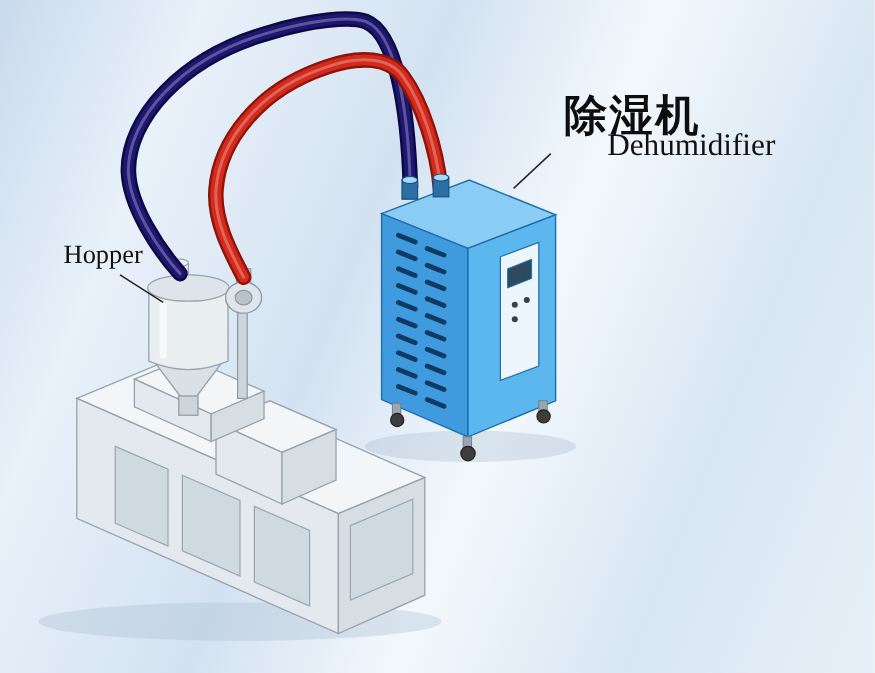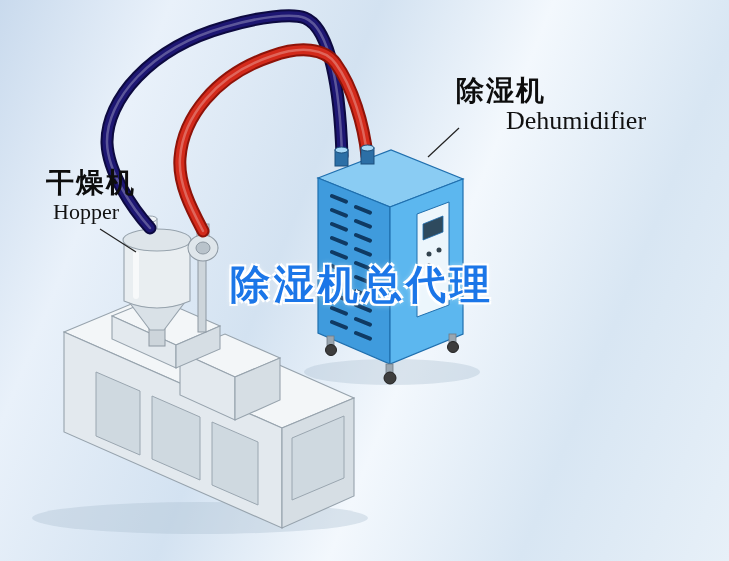--- a/index.html
+++ b/index.html
@@ -52,21 +52,21 @@
   .pipe-red-i  { stroke:var(--pipe-red,#d32a1b); }
 
   .lline { stroke:#222; stroke-width:1.2; }
 
   
   .label { position:absolute; white-space:nowrap; }
   .cn { font-weight:700; color:#0d0d0d; font-family:"Liberation Sans",sans-serif; }
   .en { font-family:"Liberation Serif",serif; color:#111; }
   .hopper-cn { left:46px;  top:164px; font-size:28px; letter-spacing:2px; }
   .hopper-en { left:53px;  top:199px; font-size:22px; }
-  .dehum-cn  { left:456px; top:72px;  font-size:28px; letter-spacing:2px; }
+  .dehum-cn  { left:470px; top:72px;  font-size:36px; letter-spacing:2px; }
   .dehum-en  { left:458px; top:106px; font-size:26px;margin-left:48px; }
   .watermark {
     left:230px; top:257px; font-size:40px; font-weight:700; letter-spacing:4px;
     color:var(--watermark-blue,#1b76e8);
     text-shadow:-2px -2px 0 #fff, 2px -2px 0 #fff, -2px 2px 0 #fff, 2px 2px 0 #fff, 0 0 6px rgba(255,255,255,.9);
   }
   .caption-cn { left:407px; top:456px; font-size:29px; letter-spacing:1px; }
   .caption-en { left:420px; top:496px; font-size:21px; letter-spacing:1px; }
 </style>
 </head>
@@ -153,18 +153,16 @@
       <rect class="stub-dark" x="335" y="150" width="13" height="16"></rect>
       <ellipse class="stub-top" cx="341.5" cy="150" rx="6.5" ry="3"></ellipse>
       <rect class="stub-dark" x="361" y="148" width="13" height="16"></rect>
       <ellipse class="stub-top" cx="367.5" cy="148" rx="6.5" ry="3"></ellipse>
     </g>
 
     <line class="lline" x1="100" y1="229" x2="136" y2="252"></line>
     <line class="lline" x1="459" y1="128" x2="428" y2="157"></line>
   </svg>
 
-  <div class="label cn hopper-cn">干燥机</div>
   <div class="label en hopper-en">Hopper</div>
   <div class="label cn dehum-cn">除湿机</div>
   <div class="label en dehum-en">Dehumidifier</div>
-  <div class="label watermark">除湿机总代理</div>
 </div>
 
 </body></html>

